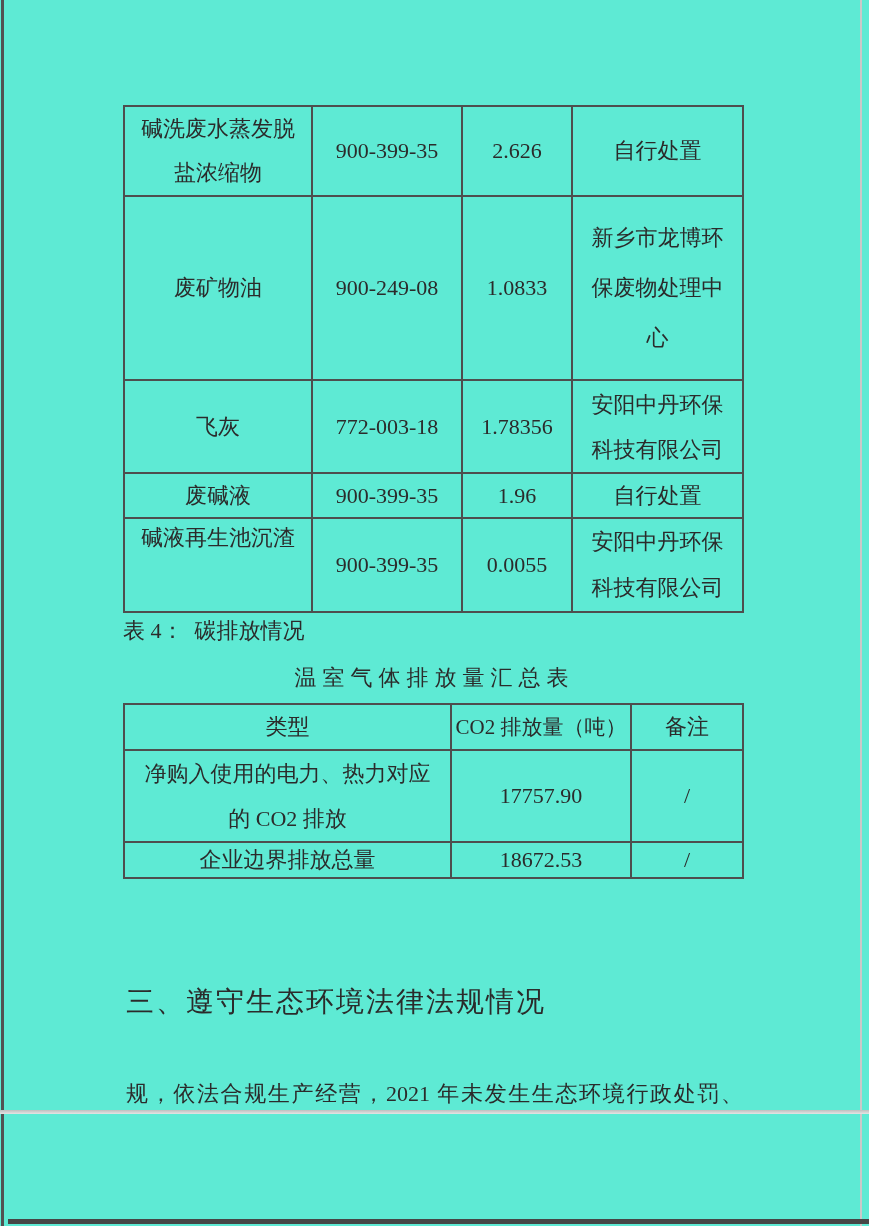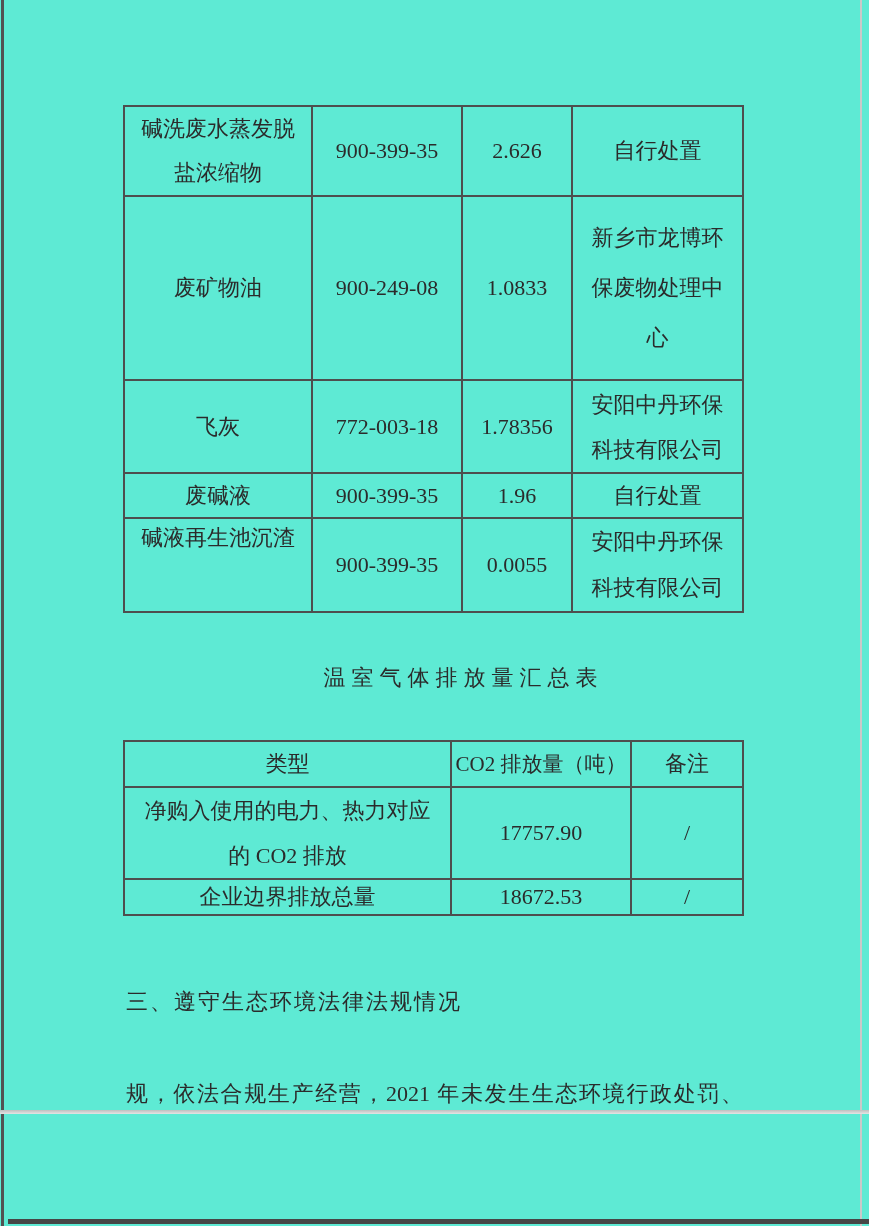--- a/index.html
+++ b/index.html
@@ -14,33 +14,33 @@
   .scan-band{position:absolute;left:0;top:1110px;width:869px;height:4px;background:linear-gradient(#bfbfbf,#e4e4e4);}
   .edge-bottom{position:absolute;left:8px;top:1219px;width:861px;height:5px;background:#464646;}
 
   
   table.t{position:absolute;border-collapse:collapse;table-layout:fixed;}
   table.t td{
     border:2px solid #4e4e4e;text-align:center;vertical-align:middle;
     font-size:22px;padding:0;overflow:hidden;white-space:nowrap;
   }
   #t1{left:123px;top:105px;width:619px;}
-  #t2{left:123px;top:740px;width:619px;}
+  #t2{left:123px;top:703px;width:619px;}
   .lh44{line-height:44px;}
   .lh45{line-height:45px;}
   .lh46{line-height:46px;}
   .lh50{line-height:50px;}
   .vtop{vertical-align:top !important;padding-top:4px !important;margin-top:21px;}
   .fs21{font-size:21px !important;}
 
   
   .caption{position:absolute;left:123px;top:616px;font-size:22px;white-space:pre;}
-  .t2title{position:absolute;left:139px;top:663px;width:619px;text-align:center;
+  .t2title{position:absolute;left:110px;top:663px;width:619px;text-align:center;
            font-size:22px;letter-spacing:6px;text-indent:30px;white-space:pre;}
-  .heading{position:absolute;left:126px;top:988px;font-size:22px;letter-spacing:2px;line-height:28px;white-space:pre;}
+  .heading{position:absolute;left:126px;top:988px;font-size:28px;letter-spacing:2px;line-height:28px;white-space:pre;}
   .para{position:absolute;font-size:22px;line-height:28px;text-align:justify;text-align-last:justify;}
   .para1{left:162px;top:1034px;width:581px;}
   .para2{left:126px;top:1080px;width:617px;}
 </style>
 </head>
 <body>
 
 <div id="page">
 
   <div class="edge-left"></div>
@@ -93,20 +93,21 @@
       <td>900-399-35</td>
       <td>0.0055</td>
       <td>
         <div class="lh46">安阳中丹环保</div>
         <div class="lh46">科技有限公司</div>
       </td>
     </tr>
   </tbody>
     </table>
 
+  <div class="caption">表 4：  碳排放情况</div>
 
   <div class="t2title">温室气体排放量汇总表</div>
 
   <table id="t2" class="t">
     <colgroup>
       <col style="width:327px">
         <col style="width:180px">
         <col style="width:112px">
     </colgroup>
     <tbody>

